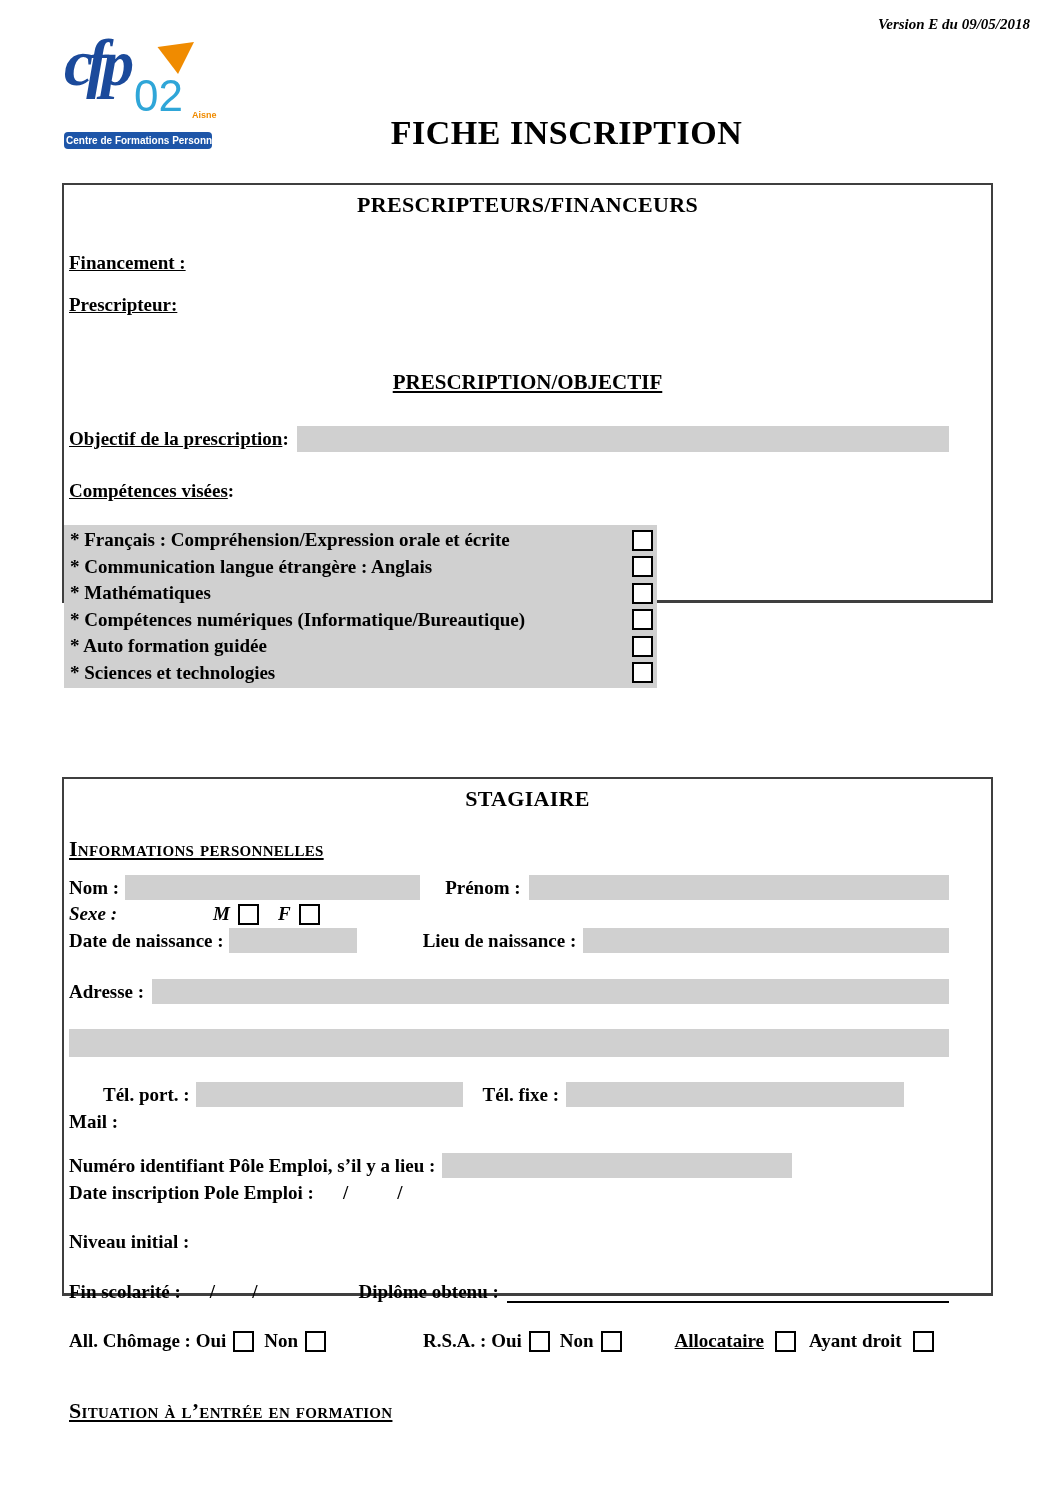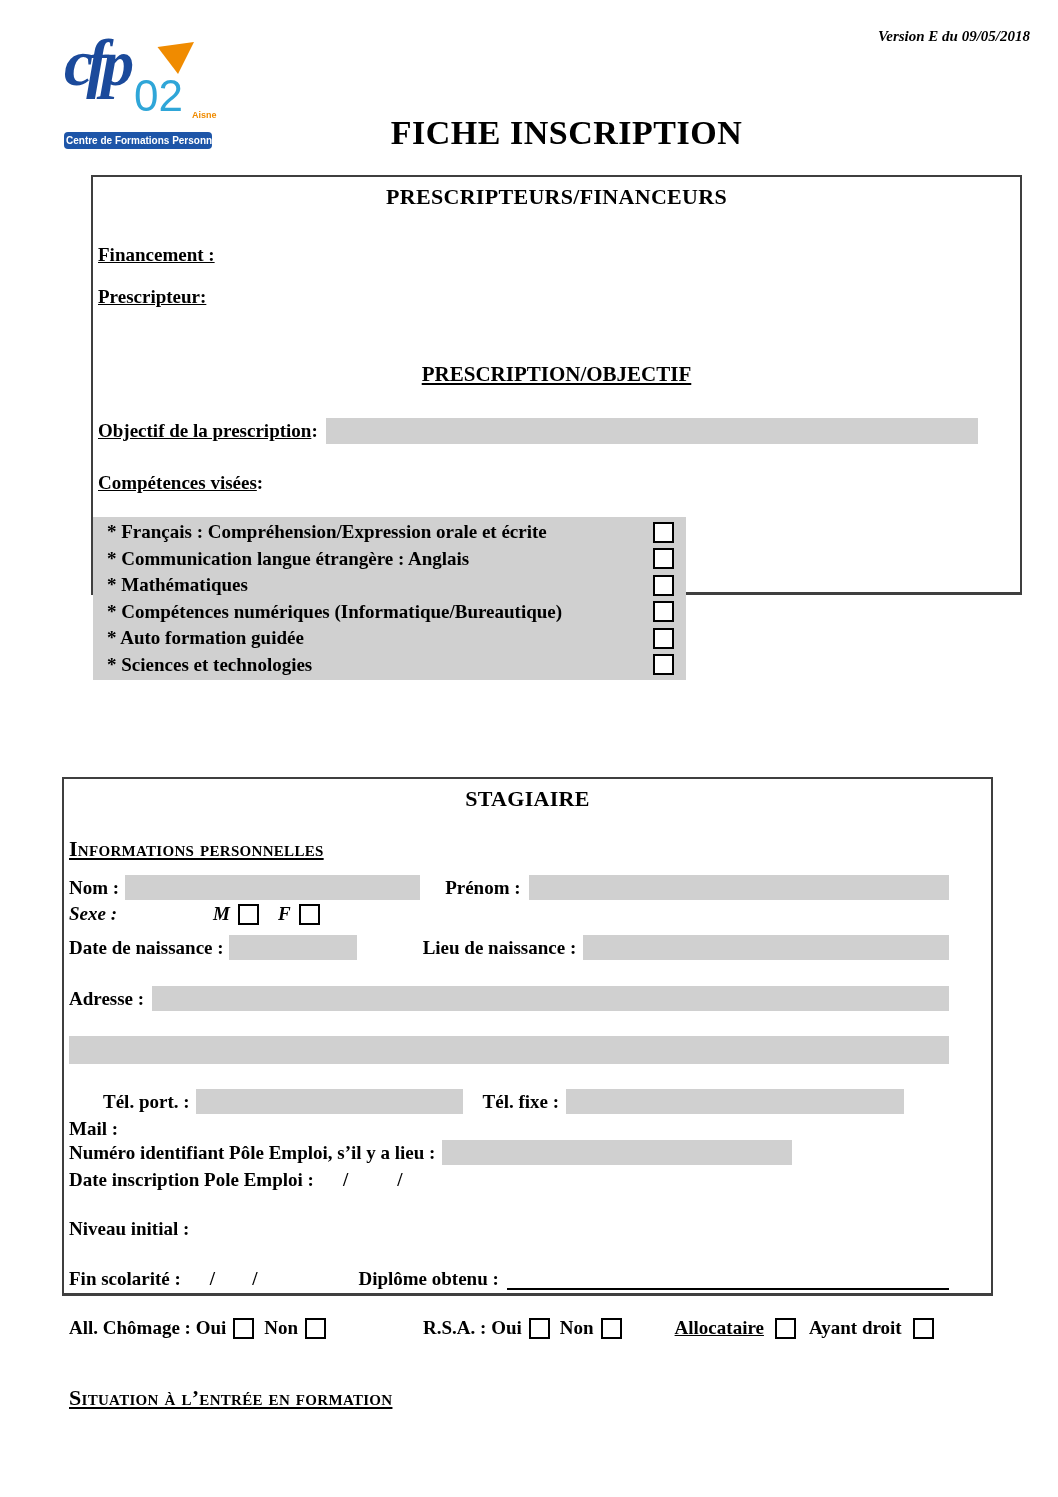--- a/index.html
+++ b/index.html
@@ -4,21 +4,21 @@
 <style>
   * { margin:0; padding:0; box-sizing:border-box; }
   html,body { background:#ffffff; }
   body {
     width:1058px; height:1497px;
     font-family:"Liberation Serif", serif;
     font-weight:bold; color:#000;
   }
   .page { position:relative; width:1058px; height:1497px; overflow:hidden; background:#fff; }
 
-  .version { position:absolute; top:28px; right:28px; font-size:15px; font-style:italic; }
+  .version { position:absolute; top:16px; right:28px; font-size:15px; font-style:italic; }
 
   
   .logo { position:absolute; left:64px; top:44px; width:160px; height:116px; }
   .logo-top { position:relative; height:84px; }
   .logo-cfp {
     position:absolute; left:0; top:-14px;
     font-family:"Liberation Serif", serif; font-style:italic; font-weight:bold;
     font-size:66px; line-height:1; color:#1b4a9b; letter-spacing:-7px;
   }
   .logo-tri {
@@ -46,21 +46,21 @@
     text-align:center; padding-left:75px;
     font-size:34px; letter-spacing:0.5px;
   }
 
   
   .box {
     position:absolute; left:62px; width:931px;
     border:2px solid #3f3f3f; background:#fff;
     border-bottom-width:3px;
   }
-  .box1 { top:175px; height:420px;margin-left:29px; }
+  .box1 { top:183px; height:420px; }
   .box2 { top:777px; height:519px; }
   .box-title { text-align:center; font-size:22px; margin-top:7px; letter-spacing:0.3px; }
 
   .u { text-decoration:underline; }
   .row { display:flex; align-items:center; font-size:19px; padding:0 42px 0 5px; }
   .lbl { white-space:nowrap; }
 
   .field { background:#d0d0d0; height:25px; display:inline-block; flex:0 0 auto; }
   .field.grow { flex:1 1 auto; }
 
@@ -69,55 +69,55 @@
     border:2px solid #000; background:#fff; flex:0 0 auto;
   }
 
   
   .b1-financement { margin-top:34px; }
   .b1-prescripteur { margin-top:20px; }
   .b1-prescription-header { text-align:center; font-size:21px; margin-top:54px; }
   .b1-objectif { margin-top:31px; }
   .b1-objectif .field { height:26px; margin-left:8px; }
   .b1-competences { margin-top:28px; }
-  .comp-block { margin-top:23px; width:593px; background:#d0d0d0; padding:2px 8px; }
+  .comp-block { margin-top:23px; width:593px; background:#d0d0d0; padding:2px 0; }
   .comp-row {
     display:flex; justify-content:space-between; align-items:center;
     height:26.5px; font-size:19px; padding:0 4px 0 6px;
   }
   .comp-text { white-space:nowrap; }
 
   
   .smallcaps {
     font-variant:small-caps; text-decoration:underline;
     font-size:22px; letter-spacing:0.3px;
   }
   .b2-infos { margin-top:24px; }
   .b2-nom { margin-top:13px; }
   .nom-field { width:295px; margin-left:6px; }
   .prenom-lbl { margin-left:25px; }
   .prenom-field { margin-left:8px; }
   .b2-sexe { margin-top:3px;font-style:italic; }
   .sexe-m { margin-left:96px; }
   .sexe-f { margin-left:19px; }
   .sexe-cb { margin-left:8px; }
-  .b2-datenaiss { margin-top:10px; }
+  .b2-datenaiss { margin-top:3px; }
   .datenaiss-field { width:128px; margin-left:5px; }
   .lieunaiss-lbl { margin-left:66px; }
   .lieunaiss-field { margin-left:7px; }
   .b2-adresse { margin-top:26px; }
   .adresse-field { margin-left:8px; }
   .b2-adresse2 { margin-top:25px; }
   .adresse2-field { height:28px; }
   .b2-tel { margin-top:25px;padding-left:39px; }
   .telport-field { width:267px; margin-left:6px; }
   .telfixe-lbl { margin-left:20px; }
   .telfixe-field { width:338px; margin-left:7px; }
   .b2-mail { margin-top:4px; }
-  .b2-numero { margin-top:0; }
+  .b2-numero { margin-top:20px; }
   .numero-field { width:350px; margin-left:7px; }
   .b2-dateinsc { margin-top:4px; }
   .slash1 { margin-left:29px; }
   .slash2 { margin-left:49px; }
   .b2-niveau { margin-top:27px; }
   .b2-finscol { margin-top:28px; }
   .fs-slash1 { margin-left:29px; }
   .fs-slash2 { margin-left:37px; }
   .diplome-lbl { margin-left:101px; }
   .diplome-line { flex:1 1 auto; border-bottom:2px solid #000; height:22px; margin-left:8px; }

